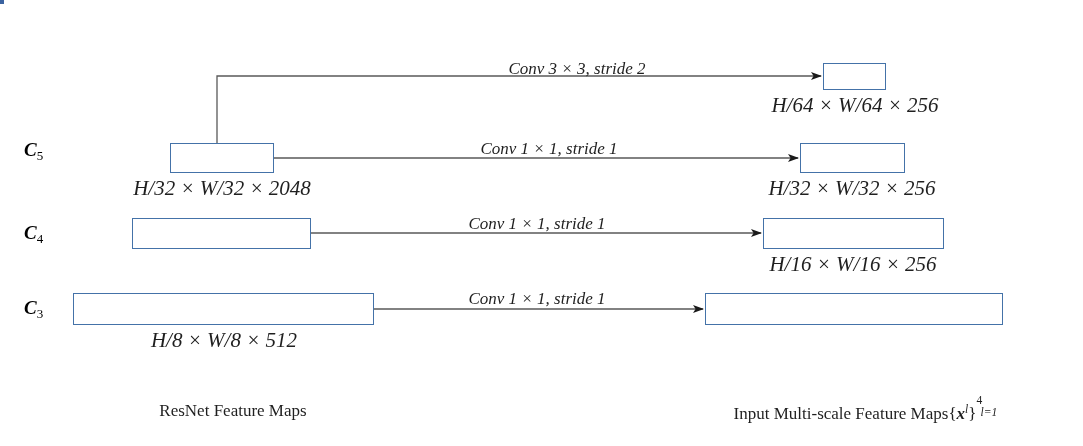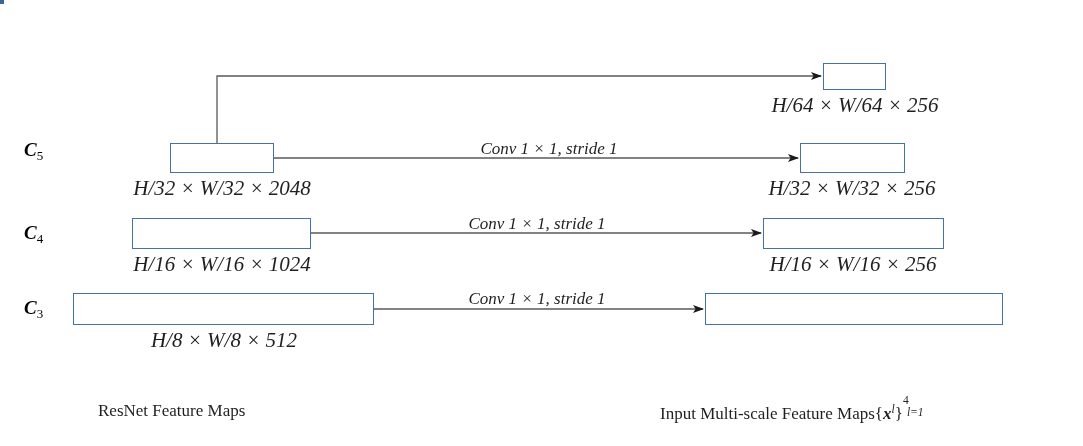--- a/index.html
+++ b/index.html
@@ -63,20 +63,21 @@
     text-align: center;
     line-height: 1;
   }
   
   .groupcap {
     position: absolute;
     font-family: "Liberation Serif", "DejaVu Serif", serif;
     font-size: 17px;
     color: #1f1f1f;
     white-space: nowrap;
+    text-align: center;
     line-height: 1;
   }
   .groupcap .mathi {
     font-style: italic;
     font-weight: bold;
   }
   .groupcap .supsub {
     display: inline-block;
     position: relative;
     width: 0;
@@ -145,30 +146,30 @@
   <div class="clabel" style="left:24px; top:140px;">
     <span>C</span><span class="sub">5</span>
   </div>
   <div class="fmbox" style="left:170px; top:143px; width:104px; height:30px;"></div>
   <div class="dimcap" style="left:92px; top:178px; width:260px;">H/32 × W/32 × 2048</div>
 
   <div class="clabel" style="left:24px; top:223px;">
     <span>C</span><span class="sub">4</span>
   </div>
   <div class="fmbox" style="left:132px; top:218px; width:179px; height:31px;"></div>
-  <div class="dimcap" style="left:92px; top:254px; width:260px;">H/16 × W/16 × 1024</div>
 
   <div class="clabel" style="left:24px; top:298px;">
     <span>C</span><span class="sub">3</span>
   </div>
   <div class="fmbox" style="left:73px; top:293px; width:301px; height:32px;"></div>
   <div class="dimcap" style="left:94px; top:330px; width:260px;">H/8 × W/8 × 512</div>
 
   <div class="groupcap" style="left:98px; top:402px; width:270px;">ResNet Feature Maps</div>
 
+  <div class="convcap" style="left:477px; top:60px; width:200px;">Conv 3 × 3, stride 2</div>
 
   <div class="convcap" style="left:449px; top:140px; width:200px;">Conv 1 × 1, stride 1</div>
 
   <div class="convcap" style="left:437px; top:215px; width:200px;">Conv 1 × 1, stride 1</div>
 
   <div class="convcap" style="left:437px; top:290px; width:200px;">Conv 1 × 1, stride 1</div>
 
   <div class="fmbox" style="left:823px; top:63px; width:63px; height:27px;"></div>
   <div class="dimcap" style="left:755px; top:95px; width:200px;">H/64 × W/64 × 256</div>
 

